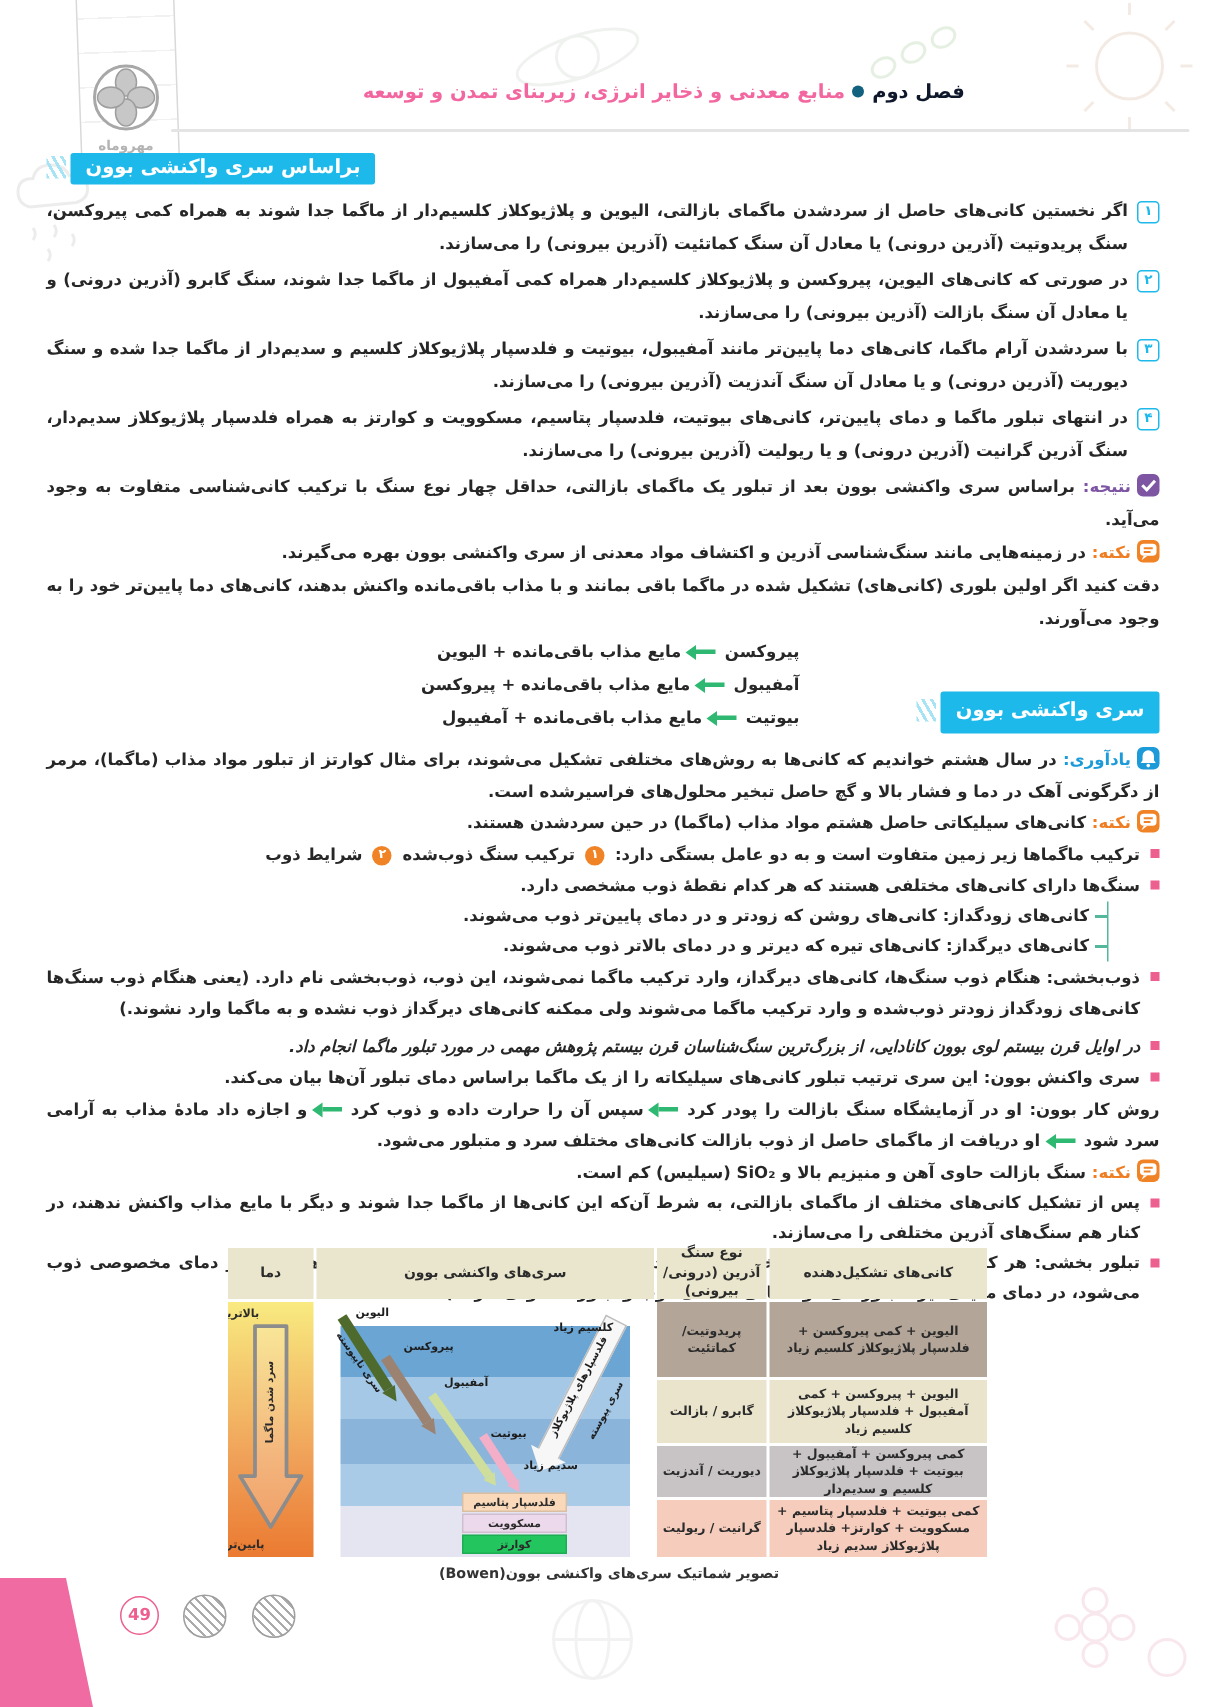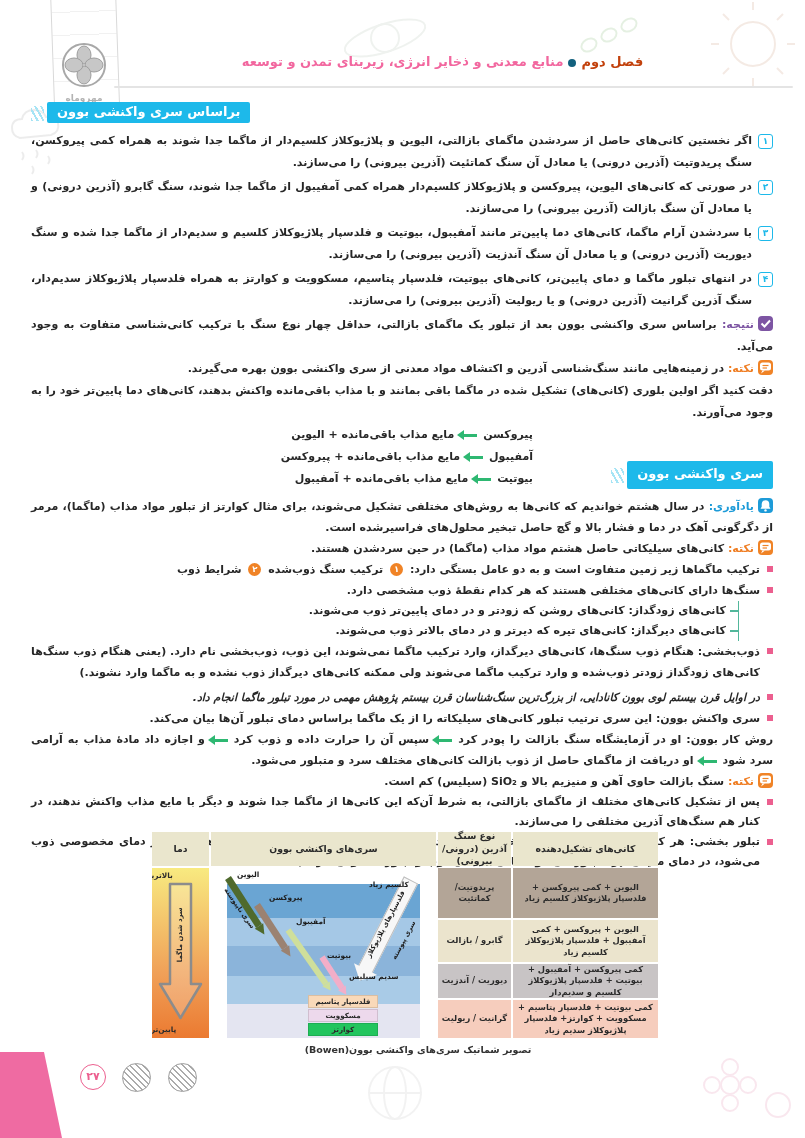--- a/index.html
+++ b/index.html
@@ -6,21 +6,21 @@
   #canvas{position:relative;width:805px;height:1138px;background:#ffffff;overflow:hidden;
           font-family:"DejaVu Sans",sans-serif;direction:rtl;}
   
   .side-tab{position:absolute;left:52px;top:-12px;width:64px;height:118px;border:1.5px solid #d9d9d9;
             border-radius:4px;transform:rotate(-2deg);background:
             repeating-linear-gradient(#fff 0 22px,#f1f1f1 22px 23px);}
   .logo-wrap{position:absolute;left:56px;top:42px;width:56px;text-align:center;}
   .logo-txt{display:block;color:#b3b3b3;font-size:9px;font-weight:bold;margin-top:1px;}
   .hdr-line{position:absolute;left:114px;right:12px;top:86px;height:2px;background:#e4e4e4;border-radius:2px;}
   .hdr-text{position:absolute;left:120px;right:40px;top:54px;text-align:center;font-size:13px;font-weight:bold;}
-  .hdr-chapter{color:#c2410c;}
+  .hdr-chapter{color:#0f172a;}
   .hdr-dot{display:inline-block;width:8px;height:8px;border-radius:50%;background:#12617e;margin:0 5px;vertical-align:middle;}
   .hdr-title{color:#f2679f;}
   
   .doodle{position:absolute;opacity:.65;}
   
   .content{position:absolute;top:102px;right:32px;width:742px;color:#272727;font-size:11px;
            font-weight:bold;text-align:justify;}
   .sec-row{height:24px;margin-bottom:4px;}
   .sec-badge{display:inline-block;background:#1db9ea;color:#fff;font-size:13px;font-weight:bold;
              padding:2px 10px 4px;border-radius:2px;}
@@ -71,21 +71,21 @@
                border:1px solid #bdbdbd;transform:rotate(27deg);transform-origin:top center;}
   .white-arrow::after{content:"";position:absolute;left:-6px;bottom:-12px;width:0;height:0;
                border-left:13px solid transparent;border-right:13px solid transparent;border-top:13px solid #f7f7f7;}
   .end-box{position:absolute;left:97px;width:70px;height:12.5px;font-size:7.2px;line-height:12.5px;
            text-align:center;border:1px solid rgba(0,0,0,.12);box-sizing:border-box;}
   .temp-cell{background:linear-gradient(#f8ea80,#f0a058 62%,#eb7a31);position:relative;display:block;padding:0;}
   .temp-top{position:absolute;top:3px;width:100%;text-align:center;font-size:7.4px;}
   .temp-bot{position:absolute;bottom:3px;width:100%;text-align:center;font-size:7.4px;}
   .temp-vert{position:absolute;left:50%;top:62px;transform:translate(-50%,0) rotate(-90deg);
              transform-origin:center;font-size:7px;white-space:nowrap;}
-  .tbl-caption{position:absolute;top:1044px;left:164px;width:508px;text-align:center;font-size:9.5px;
+  .tbl-caption{position:absolute;top:1044px;left:152px;width:508px;text-align:center;font-size:9.5px;
                font-weight:bold;color:#333;}
   
   .pink-corner{position:absolute;left:0;top:1052px;width:62px;height:86px;background:#ef6ba2;
                clip-path:polygon(0 0,44px 0,62px 100%,0 100%);}
   .page-circ{position:absolute;left:80px;top:1064px;width:24px;height:24px;border:1.6px solid #ec5f8f;
              border-radius:50%;color:#ec5f8f;font-size:11px;font-weight:bold;line-height:24px;text-align:center;}
   .hatch-circ{position:absolute;width:27px;height:27px;border-radius:50%;border:1.5px solid #9e9e9e;
               background:repeating-linear-gradient(45deg,#ababab 0 1.5px,transparent 1.5px 4.5px);}
 </style>
 </head>
@@ -299,37 +299,37 @@
       <div class="white-arrow"></div>
 
       <span class="dg-label" style="left:26px;top:2px">الیوین</span>
       <span class="dg-label" style="left:58px;top:25px">پیروکسن</span>
       <span class="dg-label" style="left:85px;top:49px">آمفیبول</span>
       <span class="dg-label" style="left:116px;top:83px">بیوتیت</span>
       <span class="dg-label rot" style="left:4px;top:36px;transform:rotate(55deg);font-size:6.8px">سری ناپیوسته</span>
       <span class="dg-label rot" style="left:138px;top:52px;transform:rotate(-62deg);font-size:6.8px">فلدسپارهای پلاژیوکلاز</span>
       <span class="dg-label rot" style="left:172px;top:68px;transform:rotate(-62deg);font-size:6.8px">سری پیوسته</span>
       <span class="dg-label" style="left:158px;top:12px">کلسیم زیاد</span>
-      <span class="dg-label" style="left:138px;top:104px">سدیم سیلیس</span>
+      <span class="dg-label" style="left:138px;top:104px">سدیم زیاد</span>
 
       <div class="end-box" style="top:127px;background:#f9d9b9">فلدسپار پتاسیم</div>
       <div class="end-box" style="top:141px;background:#edd9ec">مسکوویت</div>
       <div class="end-box" style="top:155px;background:#22c55e">کوارتز</div>
     </div>
 
     <div class="cell gc4 span-rows temp-cell">
       <span class="temp-top">بالاترین دما</span>
       <svg style="position:absolute;left:0;top:14px" width="57" height="140">
         <path d="M18 2 h21 v100 h10 l-20.5 34 L8 102 h10 z" fill="rgba(255,255,255,.22)" stroke="#8c8c8c" stroke-width="2.5" stroke-linejoin="round"></path>
       </svg>
       <span class="temp-vert">سرد شدن ماگما</span>
       <span class="temp-bot">پایین‌ترین دما</span>
     </div>
   </div>
 
   <div class="tbl-caption">تصویر شماتیک سری‌های واکنشی بوون(Bowen)</div>
 
   <div class="pink-corner"></div>
-  <div class="page-circ">۲۷</div>
+  <div class="page-circ">49</div>
   <div class="hatch-circ" style="left:122px;top:1063px"></div>
   <div class="hatch-circ" style="left:168px;top:1063px"></div>
 
 </div>
 
 </body></html>

